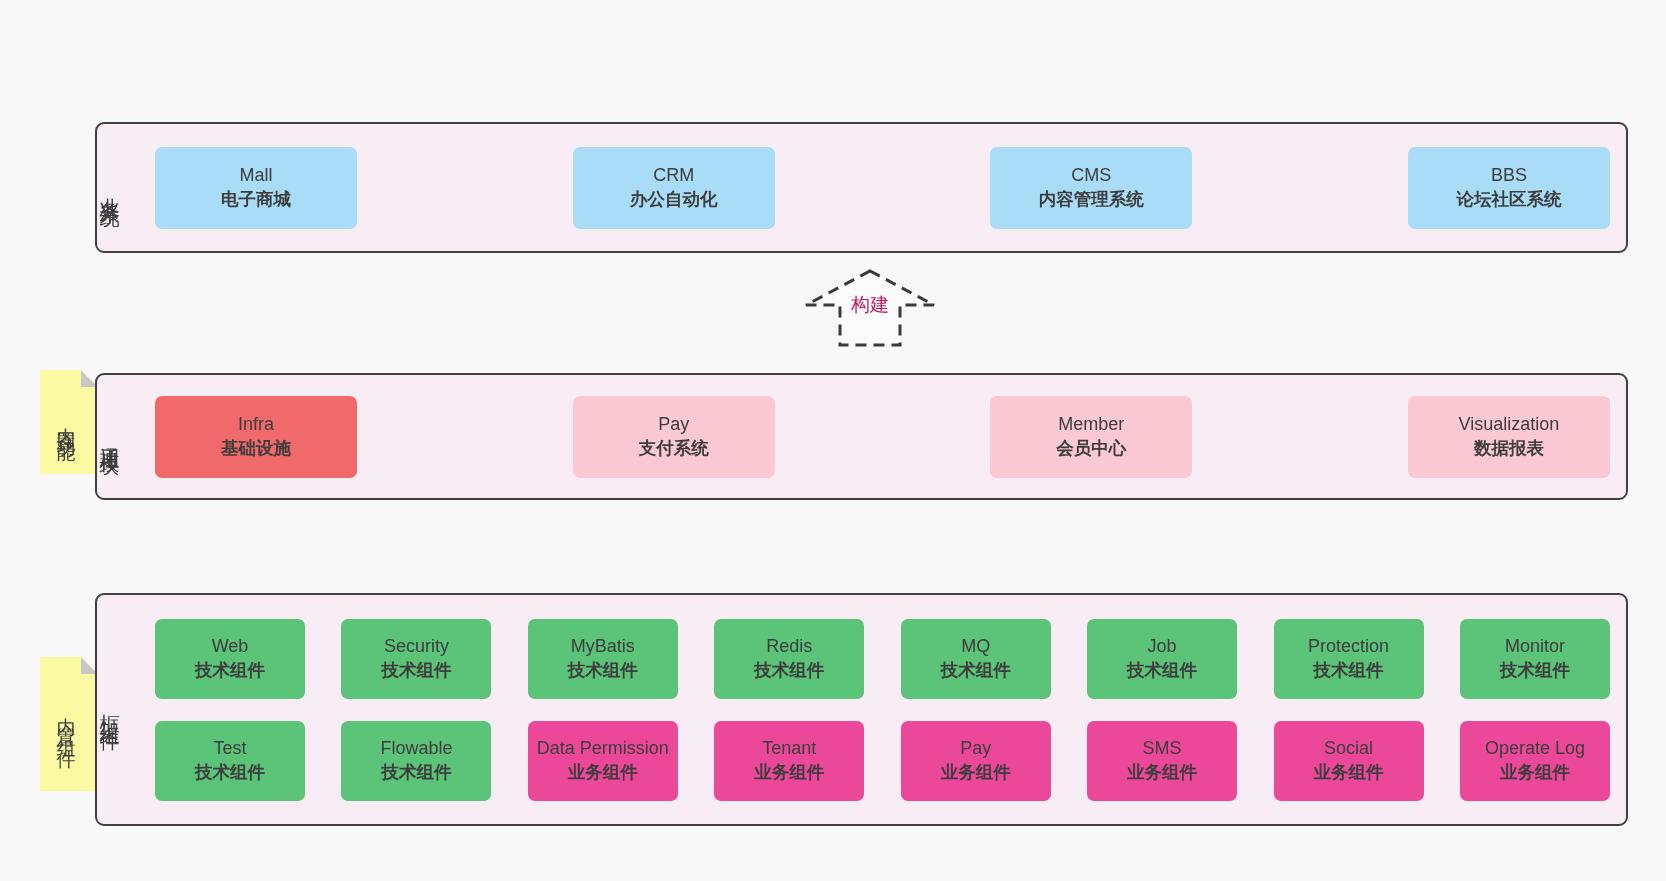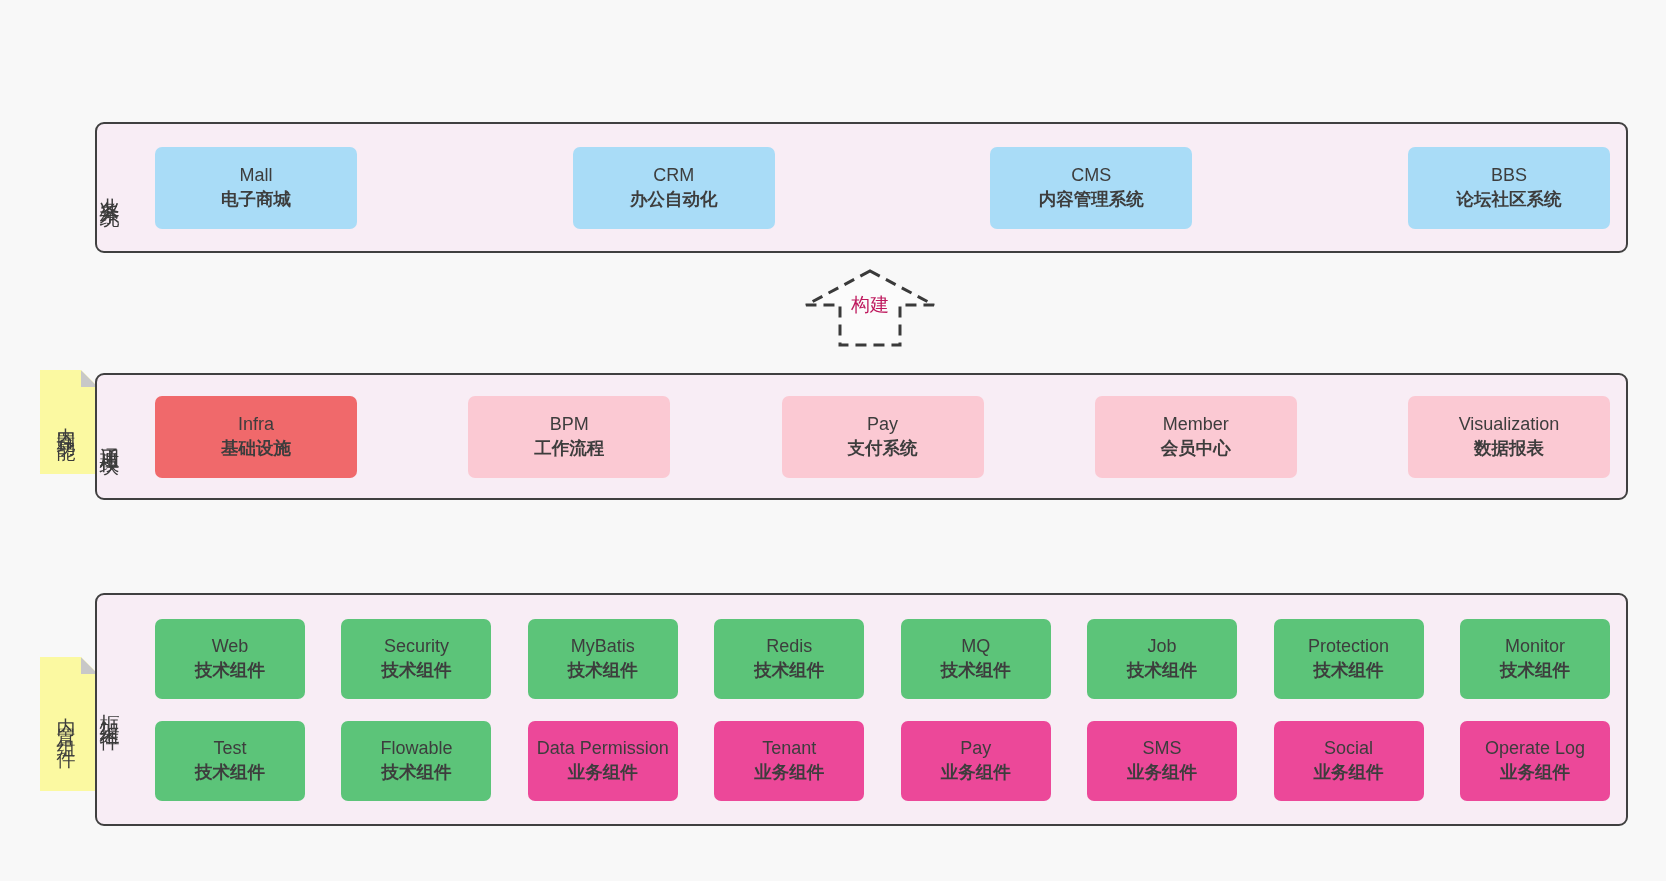--- a/index.html
+++ b/index.html
@@ -128,24 +128,20 @@
   </div>
 
   <section class="panel panel-modules">
     <div class="panel-label">通用模块</div>
     <div class="boxes-row">
       <div class="box box-wide" data-variant="red">
         <div class="box-title">Infra</div>
         <div class="box-sub">基础设施</div>
       </div>
       <div class="box box-wide" data-variant="pink">
-        <div class="box-title">BPM</div>
-        <div class="box-sub">工作流程</div>
-      </div>
-      <div class="box box-wide" data-variant="pink">
         <div class="box-title">Pay</div>
         <div class="box-sub">支付系统</div>
       </div>
       <div class="box box-wide" data-variant="pink">
         <div class="box-title">Member</div>
         <div class="box-sub">会员中心</div>
       </div>
       <div class="box box-wide" data-variant="pink">
         <div class="box-title">Visualization</div>
         <div class="box-sub">数据报表</div>

